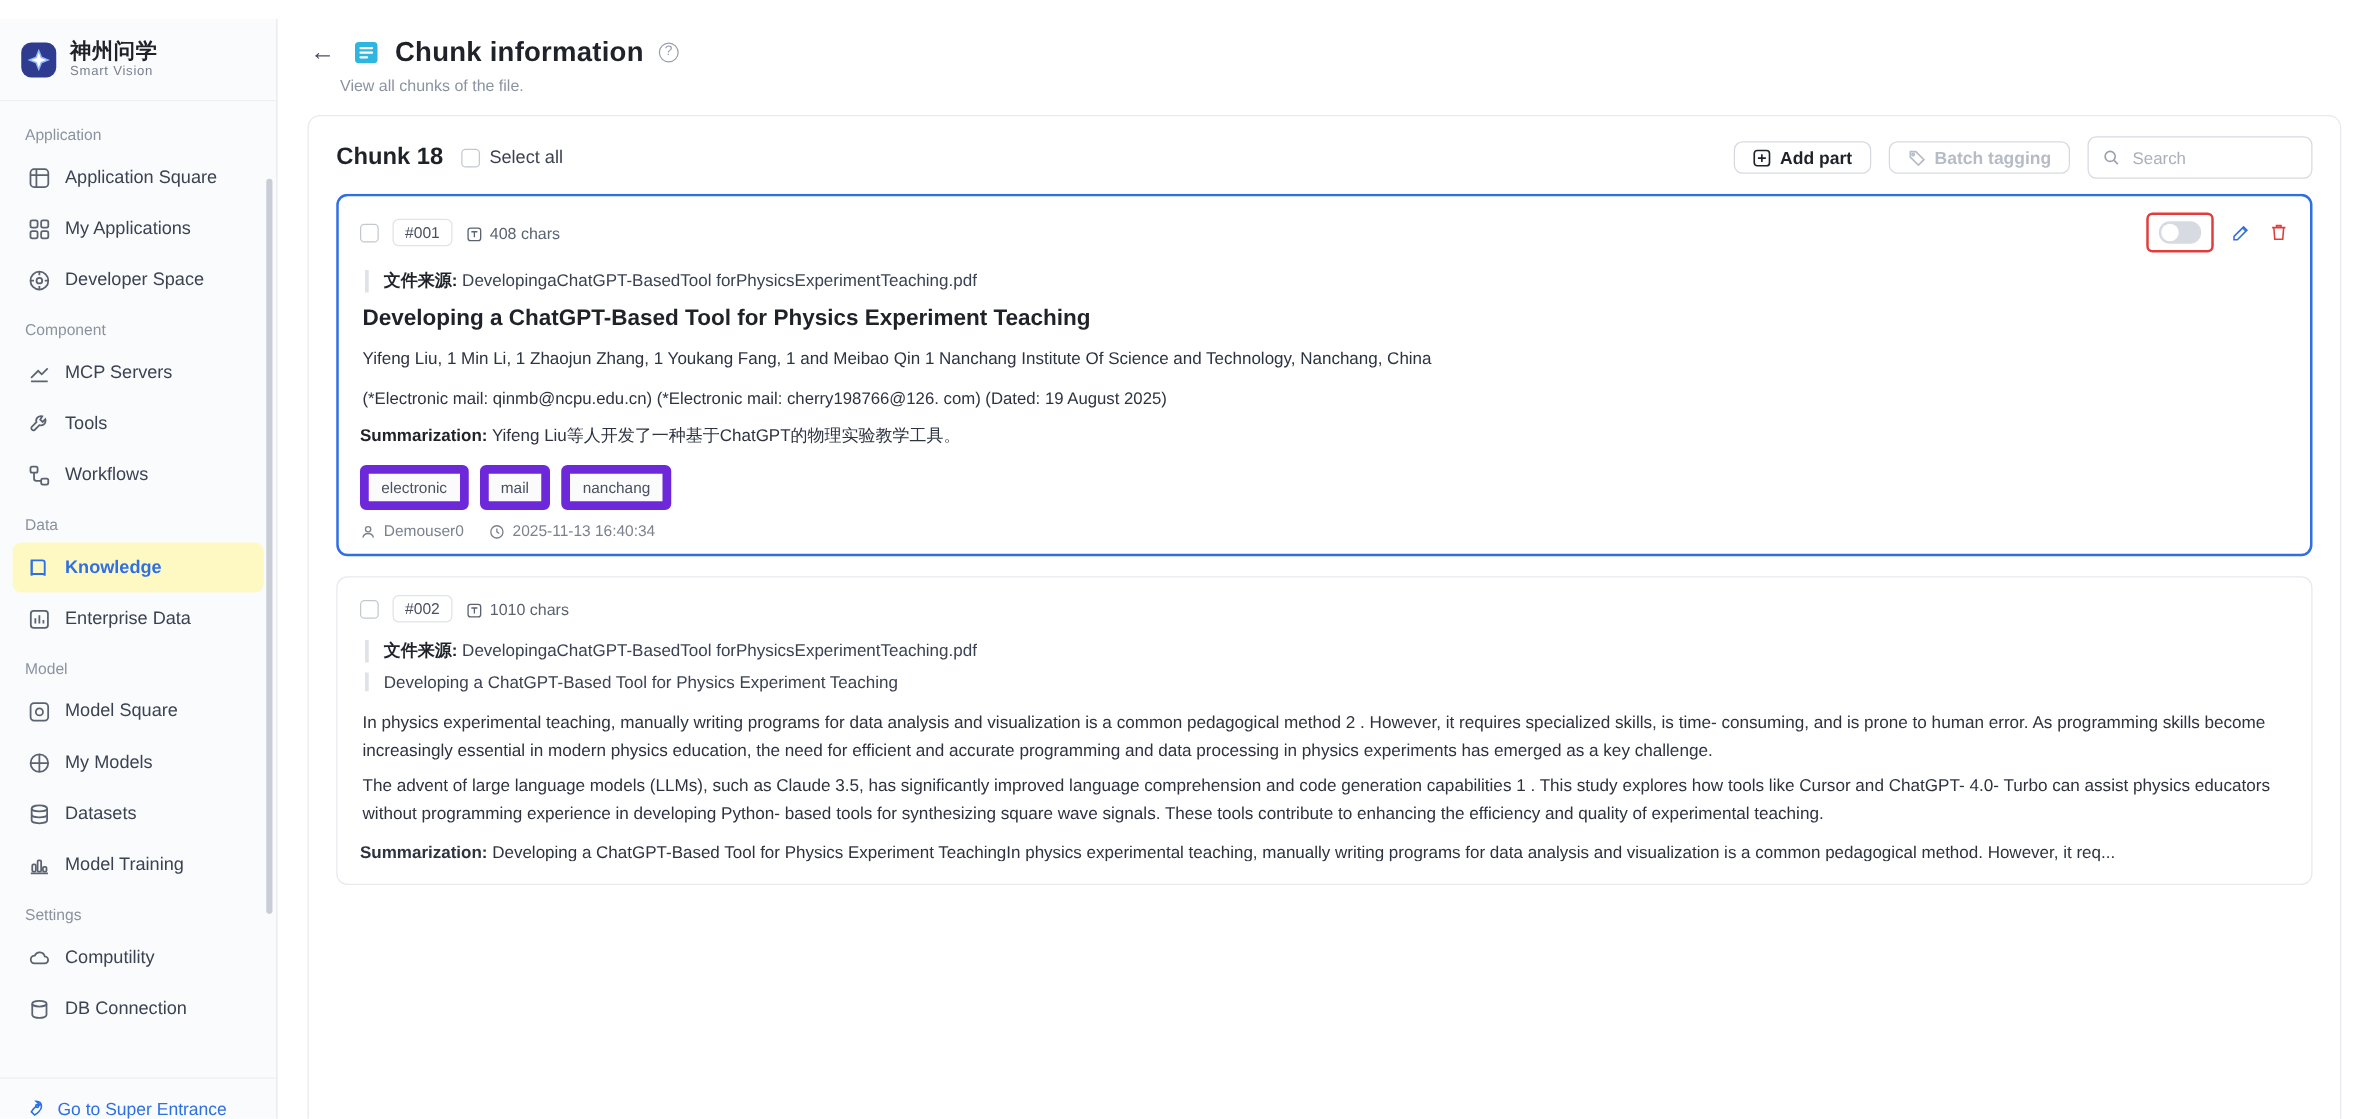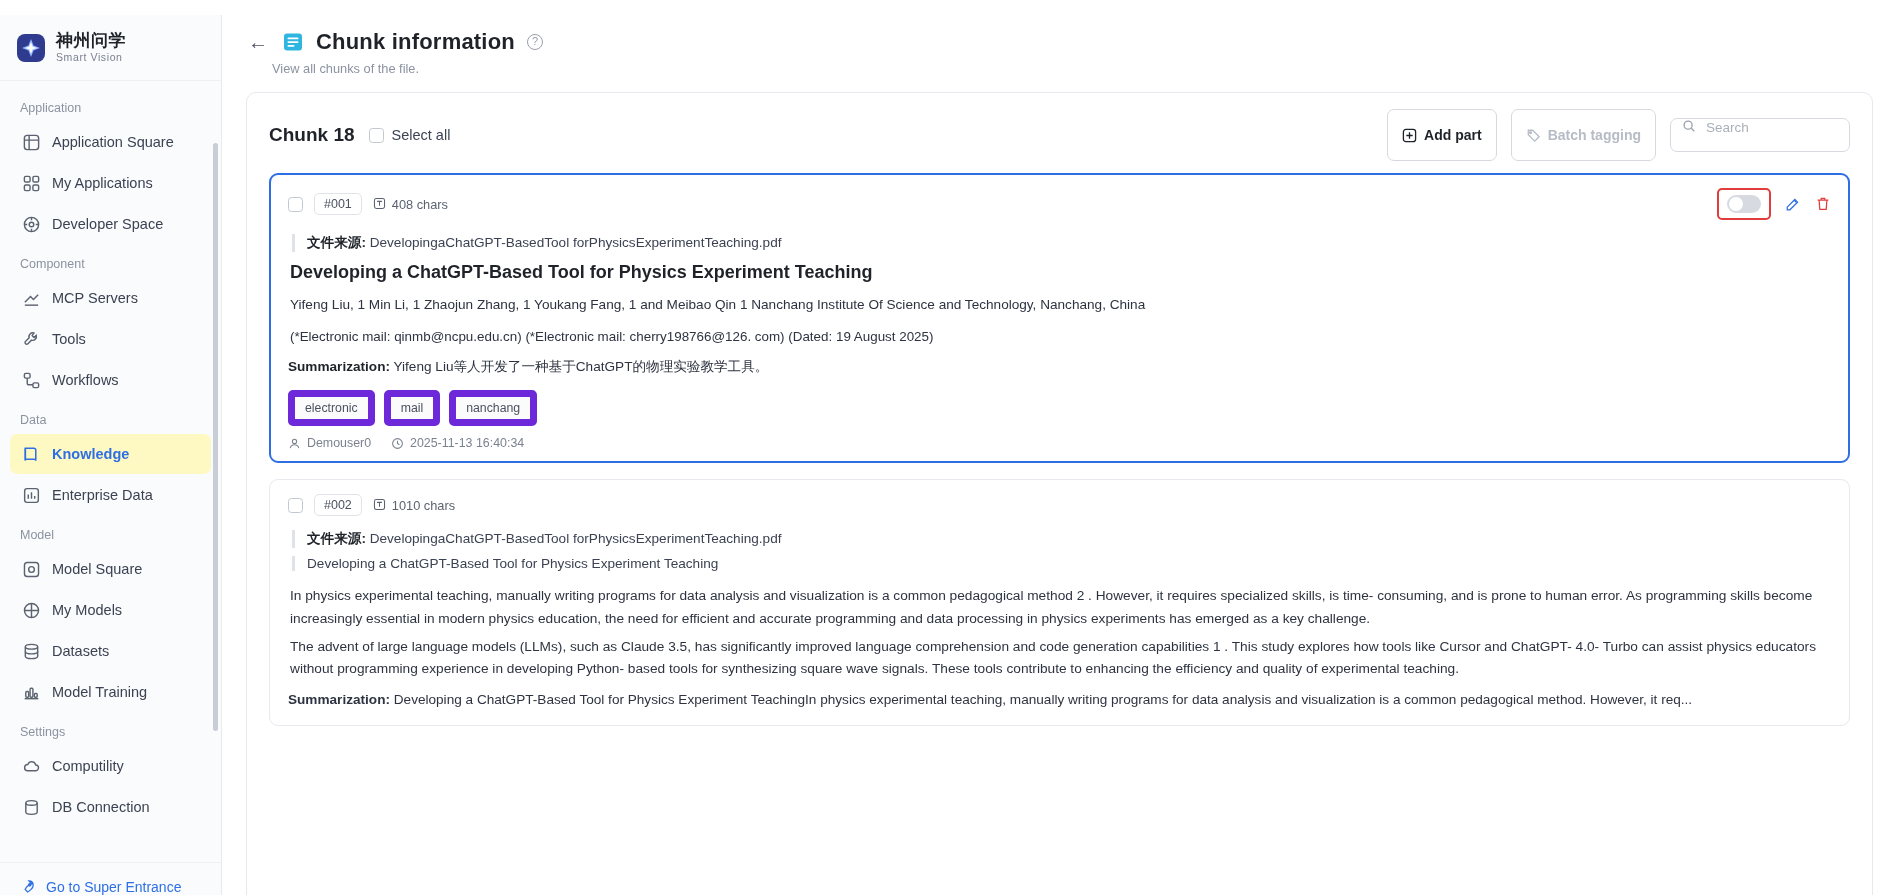--- a/index.html
+++ b/index.html
@@ -174,41 +174,41 @@
   }
   .cb {
     width: 15px; height: 15px;
     border: 1.4px solid #c2c8d0;
     border-radius: 3.5px;
     background: #fff;
     display: inline-block;
   }
   .spacer { flex: 1; }
   .btn {
-    height: 52px;
+    height: 26px;
     border: 1px solid #d6dae0;
     border-radius: 7px;
     background: #fff;
     display: flex;
     align-items: center;
     gap: 7px;
     padding: 0 14px;
     font-size: 14px;
     color: #1f2329;
     cursor: pointer;
     font-weight: 600;
   }
   .btn.disabled { color: #b6bcc6; cursor: default; font-weight: 600; }
   .searchbox {
     height: 34px;
     width: 180px;
     border: 1px solid #d6dae0;
     border-radius: 7px;
     display: flex;
-    align-items: flex-start;
+    align-items: center;
     gap: 8px;
     padding: 0 11px;
     background: #fff;
   }
   .searchbox input {
     border: 0; outline: 0;
     font-size: 13.5px;
     color: #1f2329;
     width: 100%;
     background: transparent;
@@ -241,21 +241,21 @@
   .pill {
     border: 1px solid #e0e3e8;
     border-radius: 5px;
     font-size: 12.5px;
     color: #4a5160;
     padding: 3px 9px;
     background: #fff;
   }
   .chars {
     display: flex;
-    align-items: flex-start;
+    align-items: flex-end;
     gap: 6px;
     font-size: 12.8px;
     color: #5b6370;
   }
   .head-actions {
     margin-left: auto;
     display: flex;
     align-items: center;
     gap: 14px;
   }

